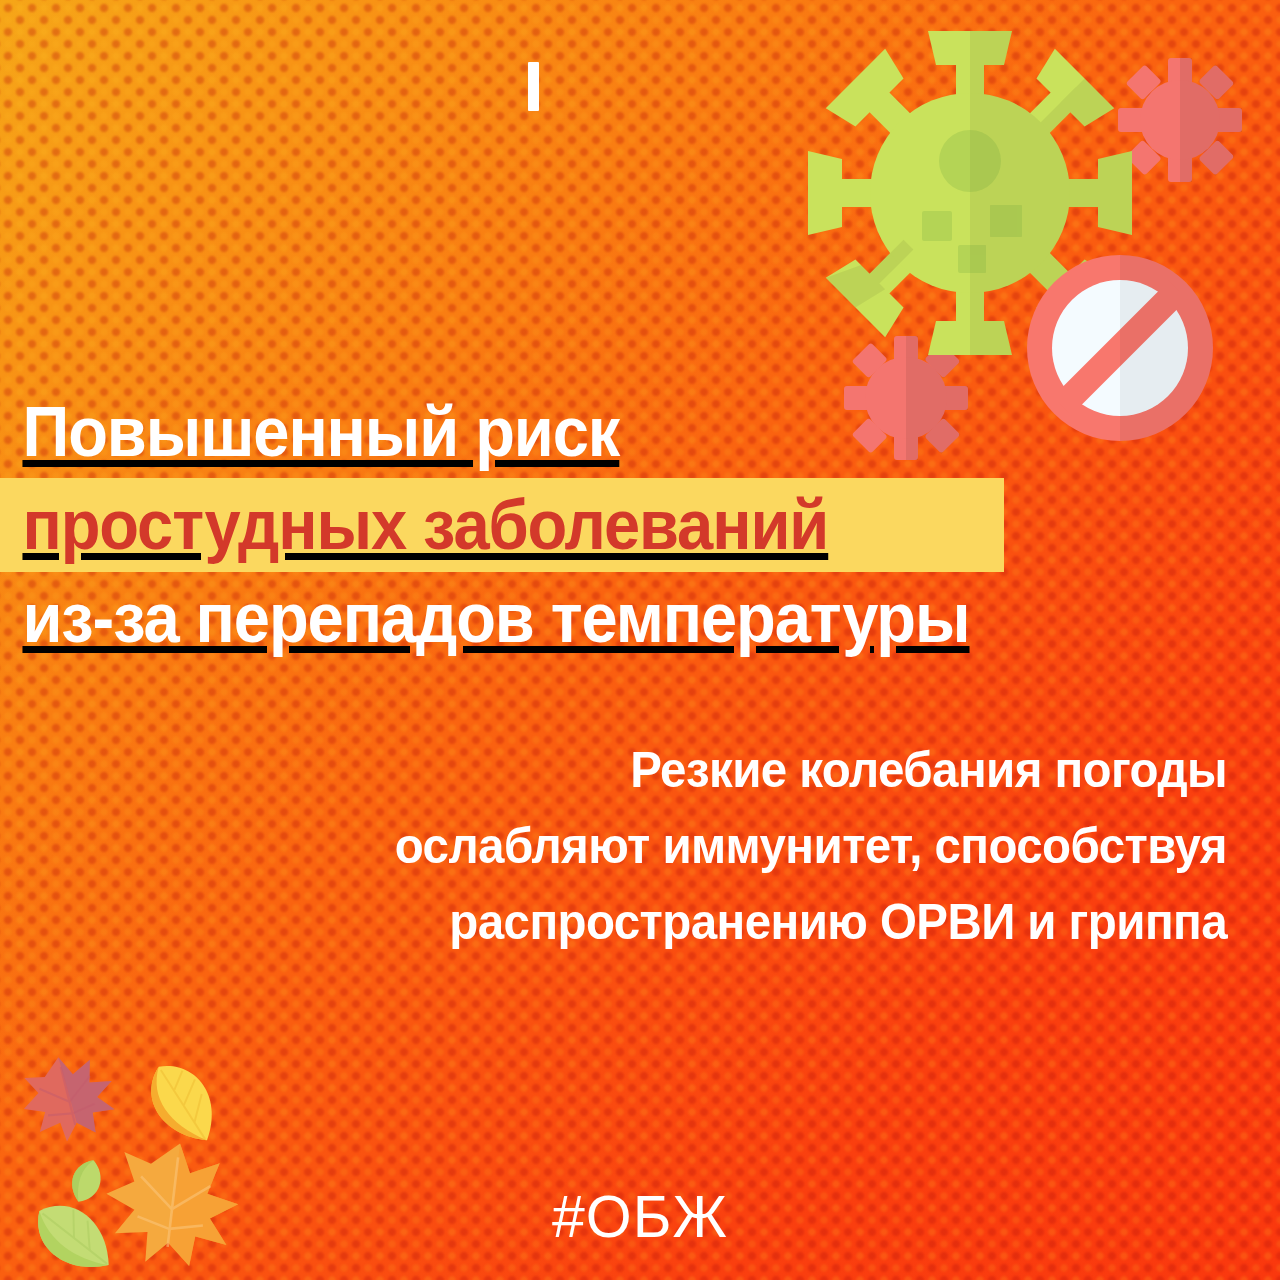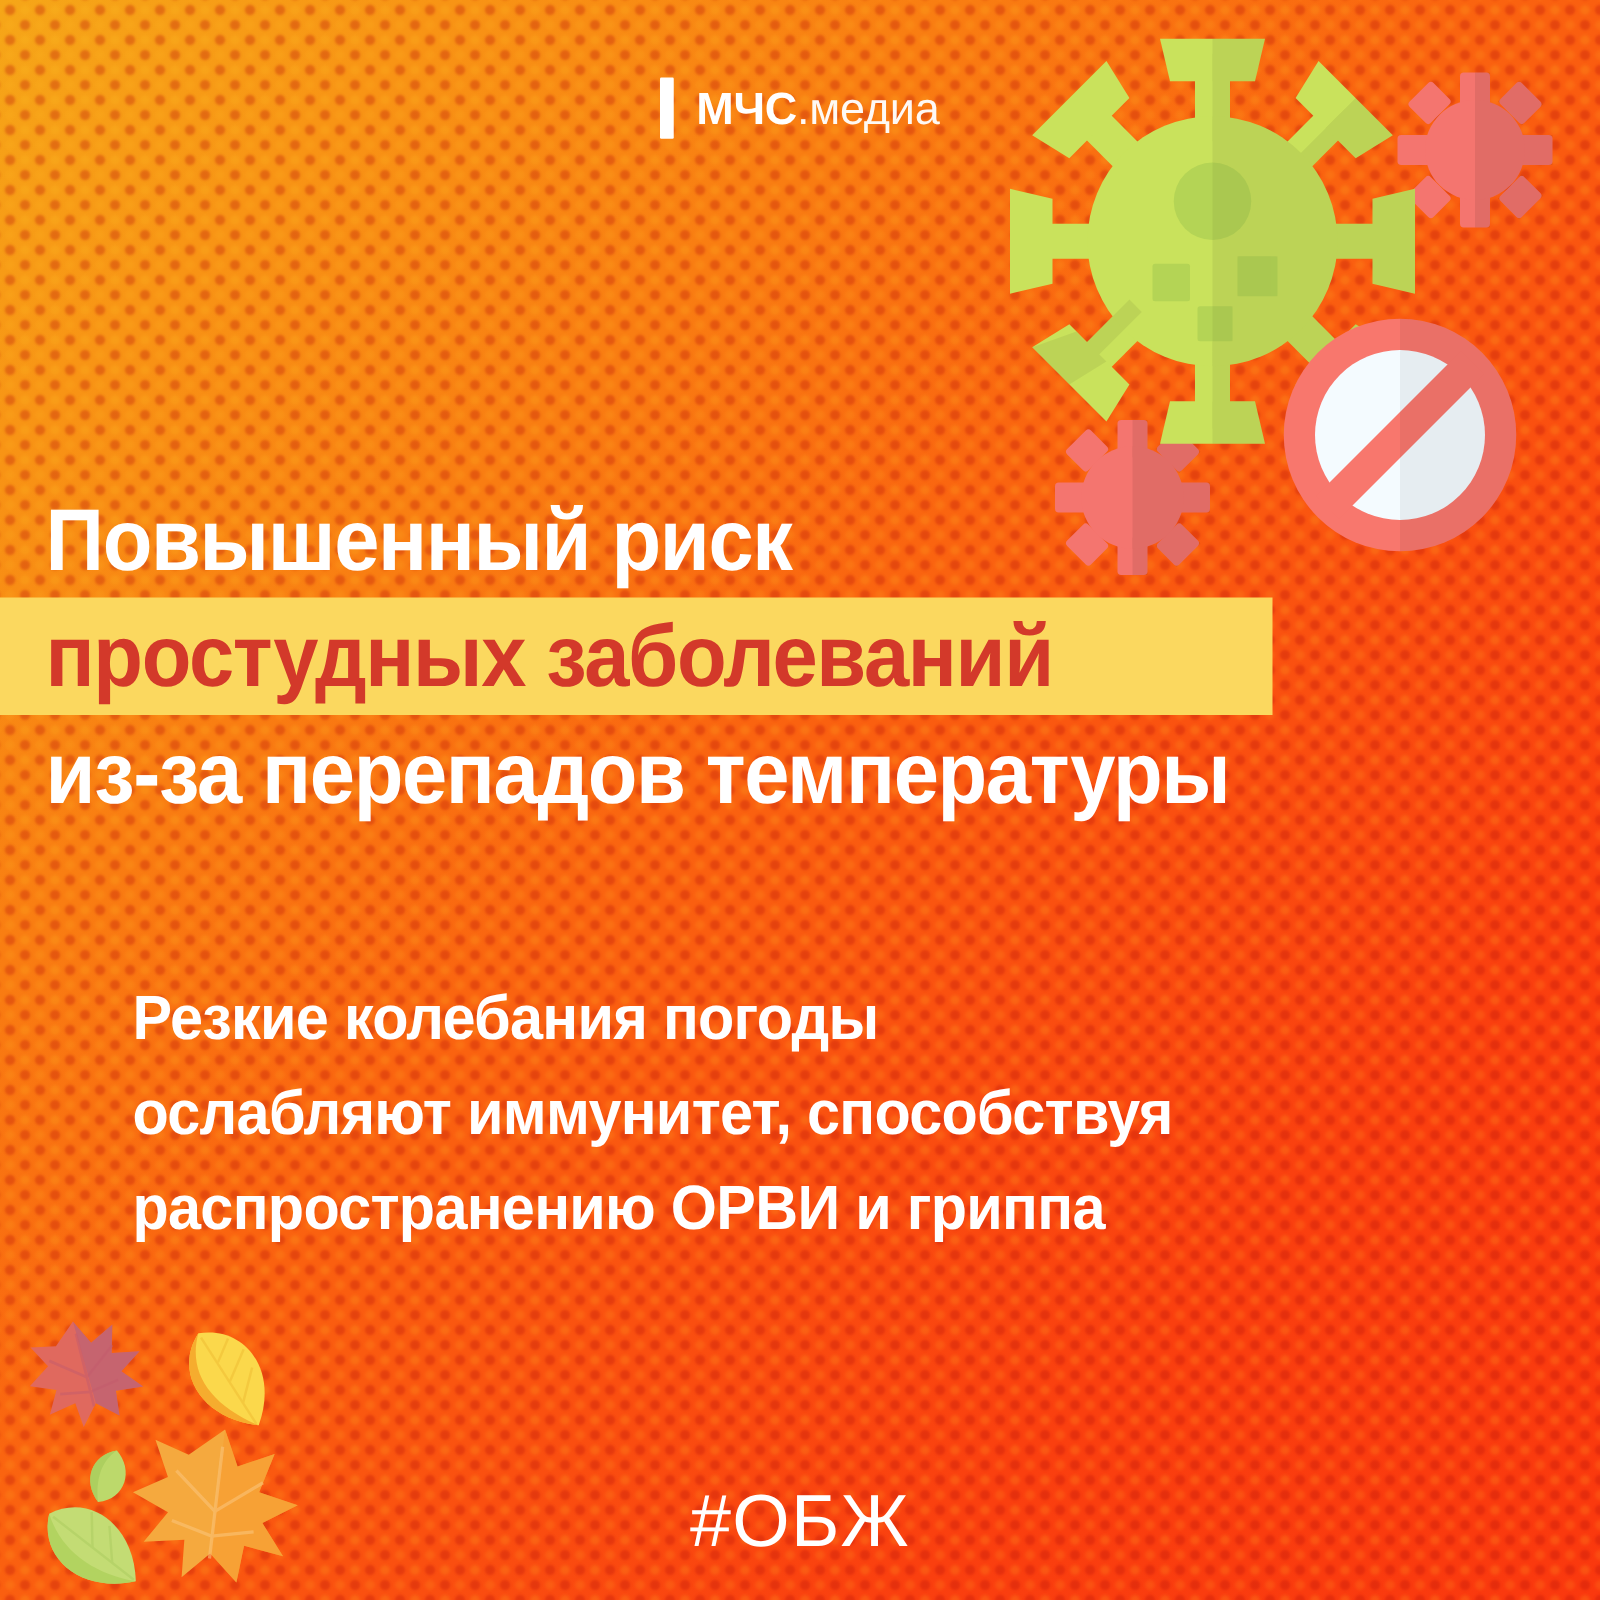--- a/index.html
+++ b/index.html
@@ -83,24 +83,25 @@
     position: absolute;
     left: 0; top: 0;
     width: 1280px; height: 1280px;
     pointer-events: none;
     z-index: 10;
   }
 
   
   .headline {
     position: absolute;
-    left: 16px;
+    left: 2px;
     top: 386px;
     width: 1116px;
     z-index: 25;
+    text-decoration: underline;
   }
   .hl-line {
     font-weight: 700;
     font-size: 70px;
     line-height: 92px;
     letter-spacing: -1.2px;
     color: #FFFFFF;
     padding-left: 22px;
     transform: scaleX(0.93);
     transform-origin: left center;
@@ -121,23 +122,23 @@
   .hl-line-2 {
     position: relative;
     color: #D3392A;
     line-height: 94px;
   }
 
   
   .subheading {
     position: absolute;
     right: 53px;
-    top: 776px;
+    top: 732px;
     width: 1180px;
-    text-align: left;
+    text-align: right;
     z-index: 25;
   }
   .sub-line {
     font-weight: 700;
     font-size: 50px;
     line-height: 76px;
     letter-spacing: -0.6px;
     color: #FFFFFF;
     transform: scaleX(0.95);
     transform-origin: right center;
@@ -293,21 +294,20 @@
       <defs>
         <clipPath id="banClip">
           <circle cx="0" cy="0" r="93"></circle>
         </clipPath>
       </defs>
     </g>
   </svg>
 
   <div class="logo">
     <div class="logo-bar"></div>
-    <div class="logo-text"><span class="mchs">МЧС</span><span class="media">.медиа</span></div>
   </div>
 
   <div class="headline">
     <div class="hl-line">Повышенный риск</div>
     <div class="hl-line-2-wrap">
       <div class="hl-highlight-box"></div>
       <div class="hl-line hl-line-2">простудных заболеваний</div>
     </div>
     <div class="hl-line">из-за перепадов температуры</div>
   </div>

